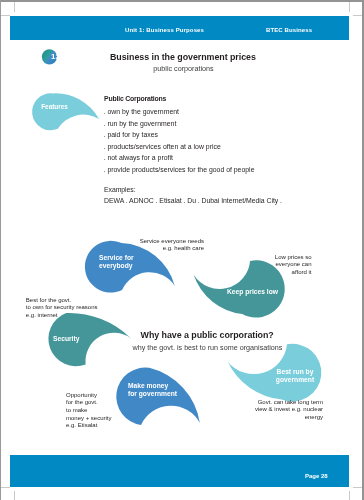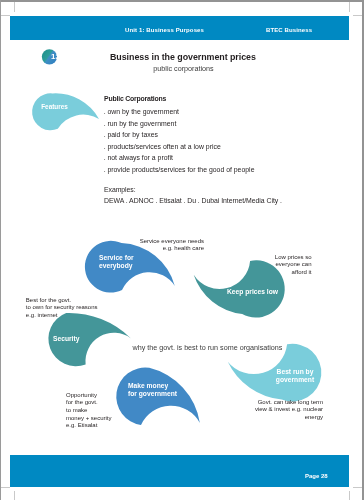--- a/index.html
+++ b/index.html
@@ -105,18 +105,19 @@
 e.g. internet</div>
   <div class="txt" style="left:66px;top:391.8px;font-size:6px;line-height:7.6px;white-space:pre-line;">Opportunity
 for the govt.
 to make
 money + security
 e.g. Etisalat</div>
   <div class="txt" style="left:237px;top:398.6px;width:86px;text-align:right;font-size:6px;line-height:7.8px;white-space:pre-line;">Govt. can take long term
 view &amp; invest e.g. nuclear
 energy</div>
 
+  <div class="txt" style="left:140.6px;top:330.4px;font-size:8.9px;font-weight:bold;letter-spacing:-0.05px;">Why have a public corporation?</div>
   <div class="txt" style="left:132.6px;top:343.4px;font-size:7.2px;color:#3b3b3b;text-align:right;">why the govt. is best to run some organisations</div>
 
   <div class="bar" style="left:10px;top:455px;width:339px;height:32px;"></div>
   <div class="bar-label" style="left:305px;top:473px;font-size:6px;">Page 28</div>
 
 </div>
 
 </body></html>

